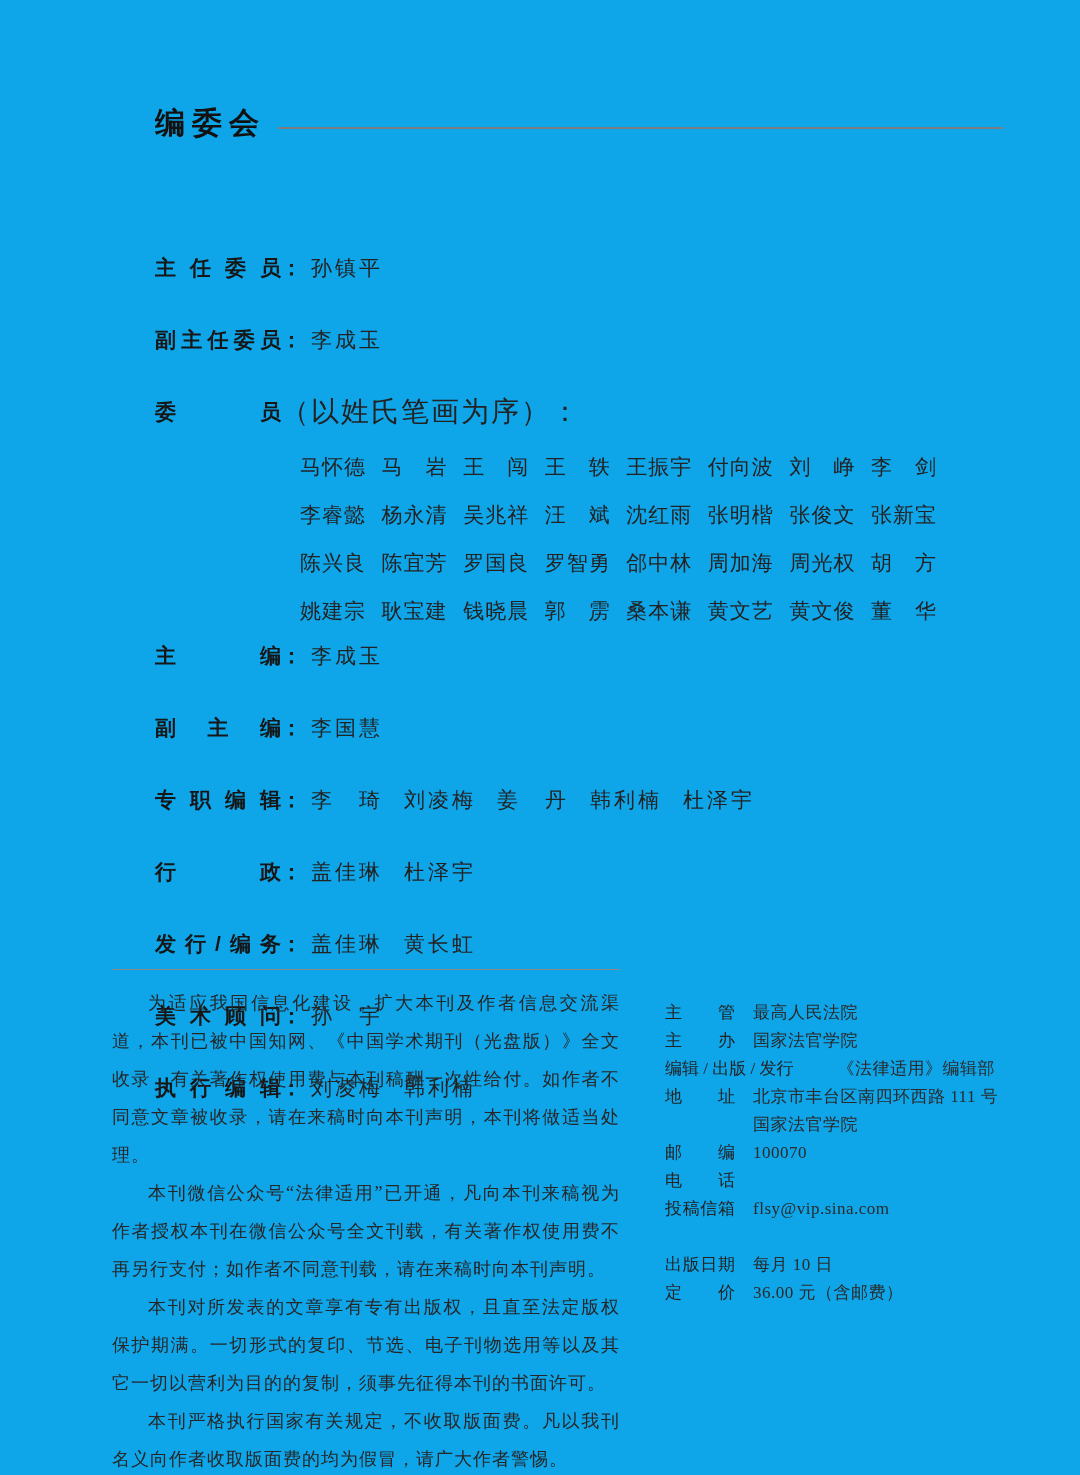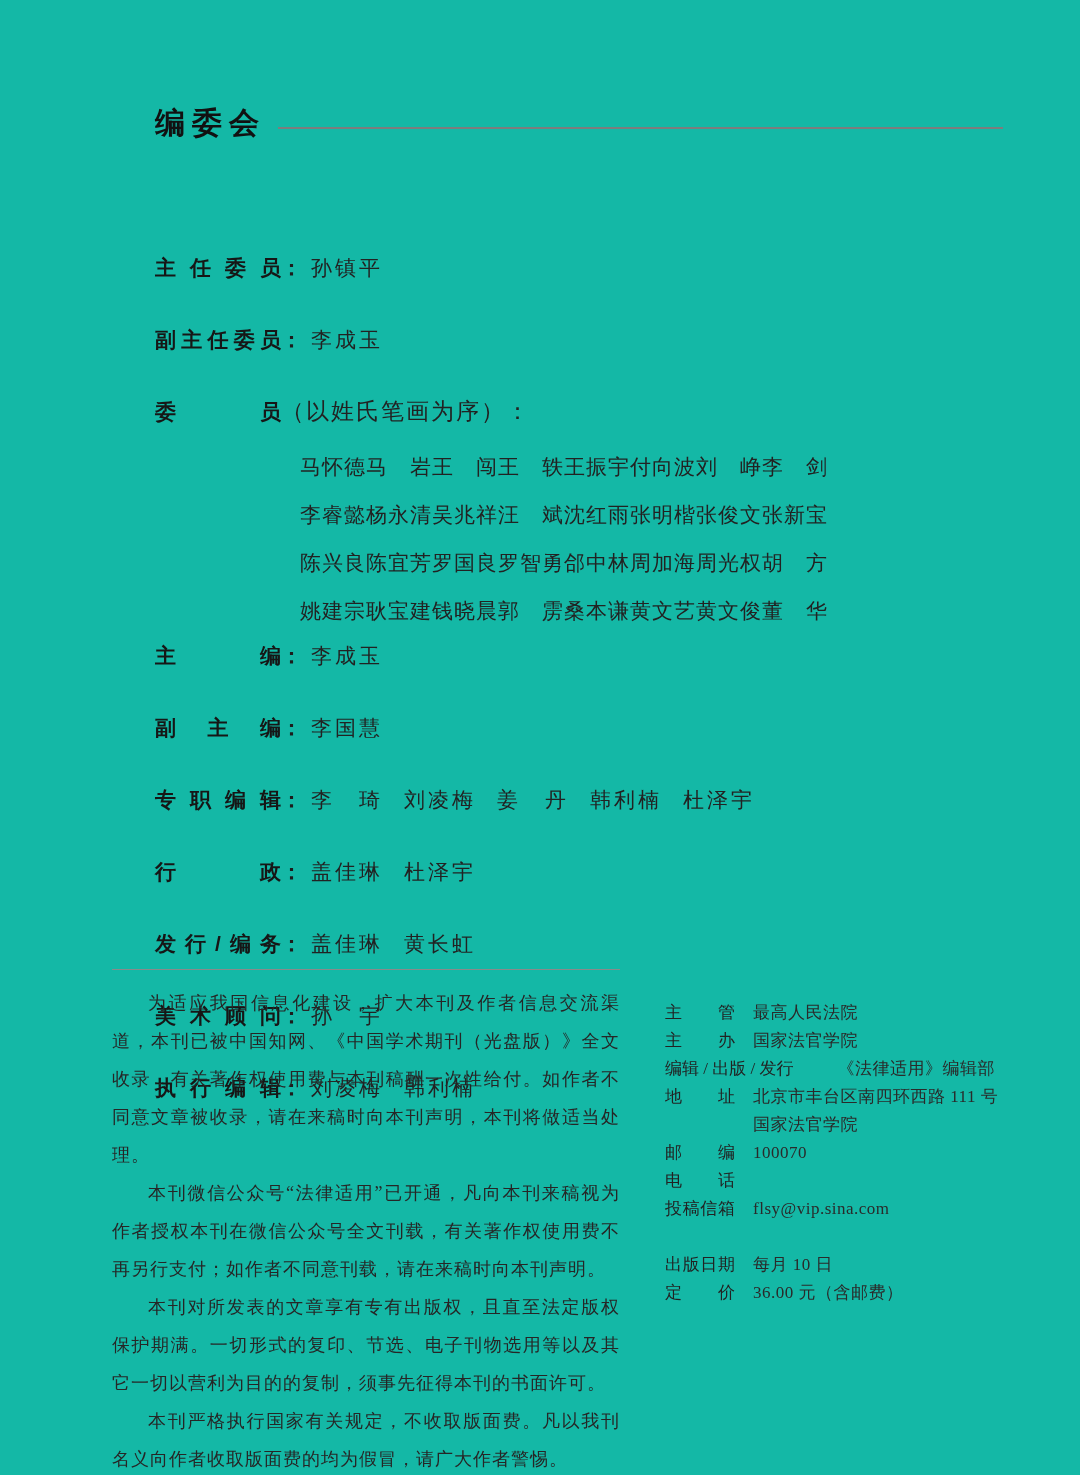--- a/index.html
+++ b/index.html
@@ -1,20 +1,20 @@
 <!DOCTYPE html>
 <html><head>
 <meta charset="utf-8">
 <style>
   * { margin:0; padding:0; box-sizing:border-box; }
   html,body { background:#ffffff; }
   .page {
     position:relative;
     width:1080px; height:1475px;
-    background:#14b8a6;
+    background:#0ea5e9;
     font-family:"Liberation Serif", serif;
     color:#1c1c1c;
     overflow:hidden;
   }
 
   
   .header { position:absolute; left:155px; right:77px; top:103px; display:flex; align-items:center; }
   .page-title {
     font-family:"Liberation Sans", sans-serif;
     font-weight:700; font-size:30px; letter-spacing:7px;
@@ -27,27 +27,27 @@
   .staff { position:absolute; left:155px; top:600px; width:800px; }
   .role-line { display:flex; align-items:flex-start; line-height:32px; margin-bottom:23px; font-size:21px;margin-top:40px; }
   .staff .role-line { margin-bottom:19px; }
   .role-label {
     display:inline-block; width:126px;
     text-align:justify; text-align-last:justify;
     font-family:"Liberation Sans", sans-serif;
     font-weight:700; color:#161616; flex-shrink:0;
   }
   .role-colon { font-family:"Liberation Sans", sans-serif; font-weight:700; margin-right:9px; }
-  .role-note { font-size:23px; letter-spacing:2px; color:#222; }
+  .role-note { font-size:28px; letter-spacing:2px; color:#222; }
   .role-names { display:flex; }
   .role-names span { letter-spacing:3px; margin-right:21px; color:#222; }
 
   
   .member-rows { margin-left:145px; margin-top:9px; width:637px; }
-  .member-row { display:flex; justify-content:flex-start; line-height:32px; margin-bottom:16px; font-size:21px; }
+  .member-row { display:flex; justify-content:space-between; line-height:32px; margin-bottom:16px; font-size:21px; }
   .member-row span { letter-spacing:1px; color:#222; white-space:nowrap; }
 
   
   .footer-left { position:absolute; left:112px; top:969px; width:508px; }
   .rule { border-top:1.5px solid #8a8a8a; }
   .notices { padding:14px 0 12px 0; }
   .notices p {
     font-size:18px; line-height:38px;
     text-align:justify; text-indent:2em;
     letter-spacing:1px; color:#262626;

